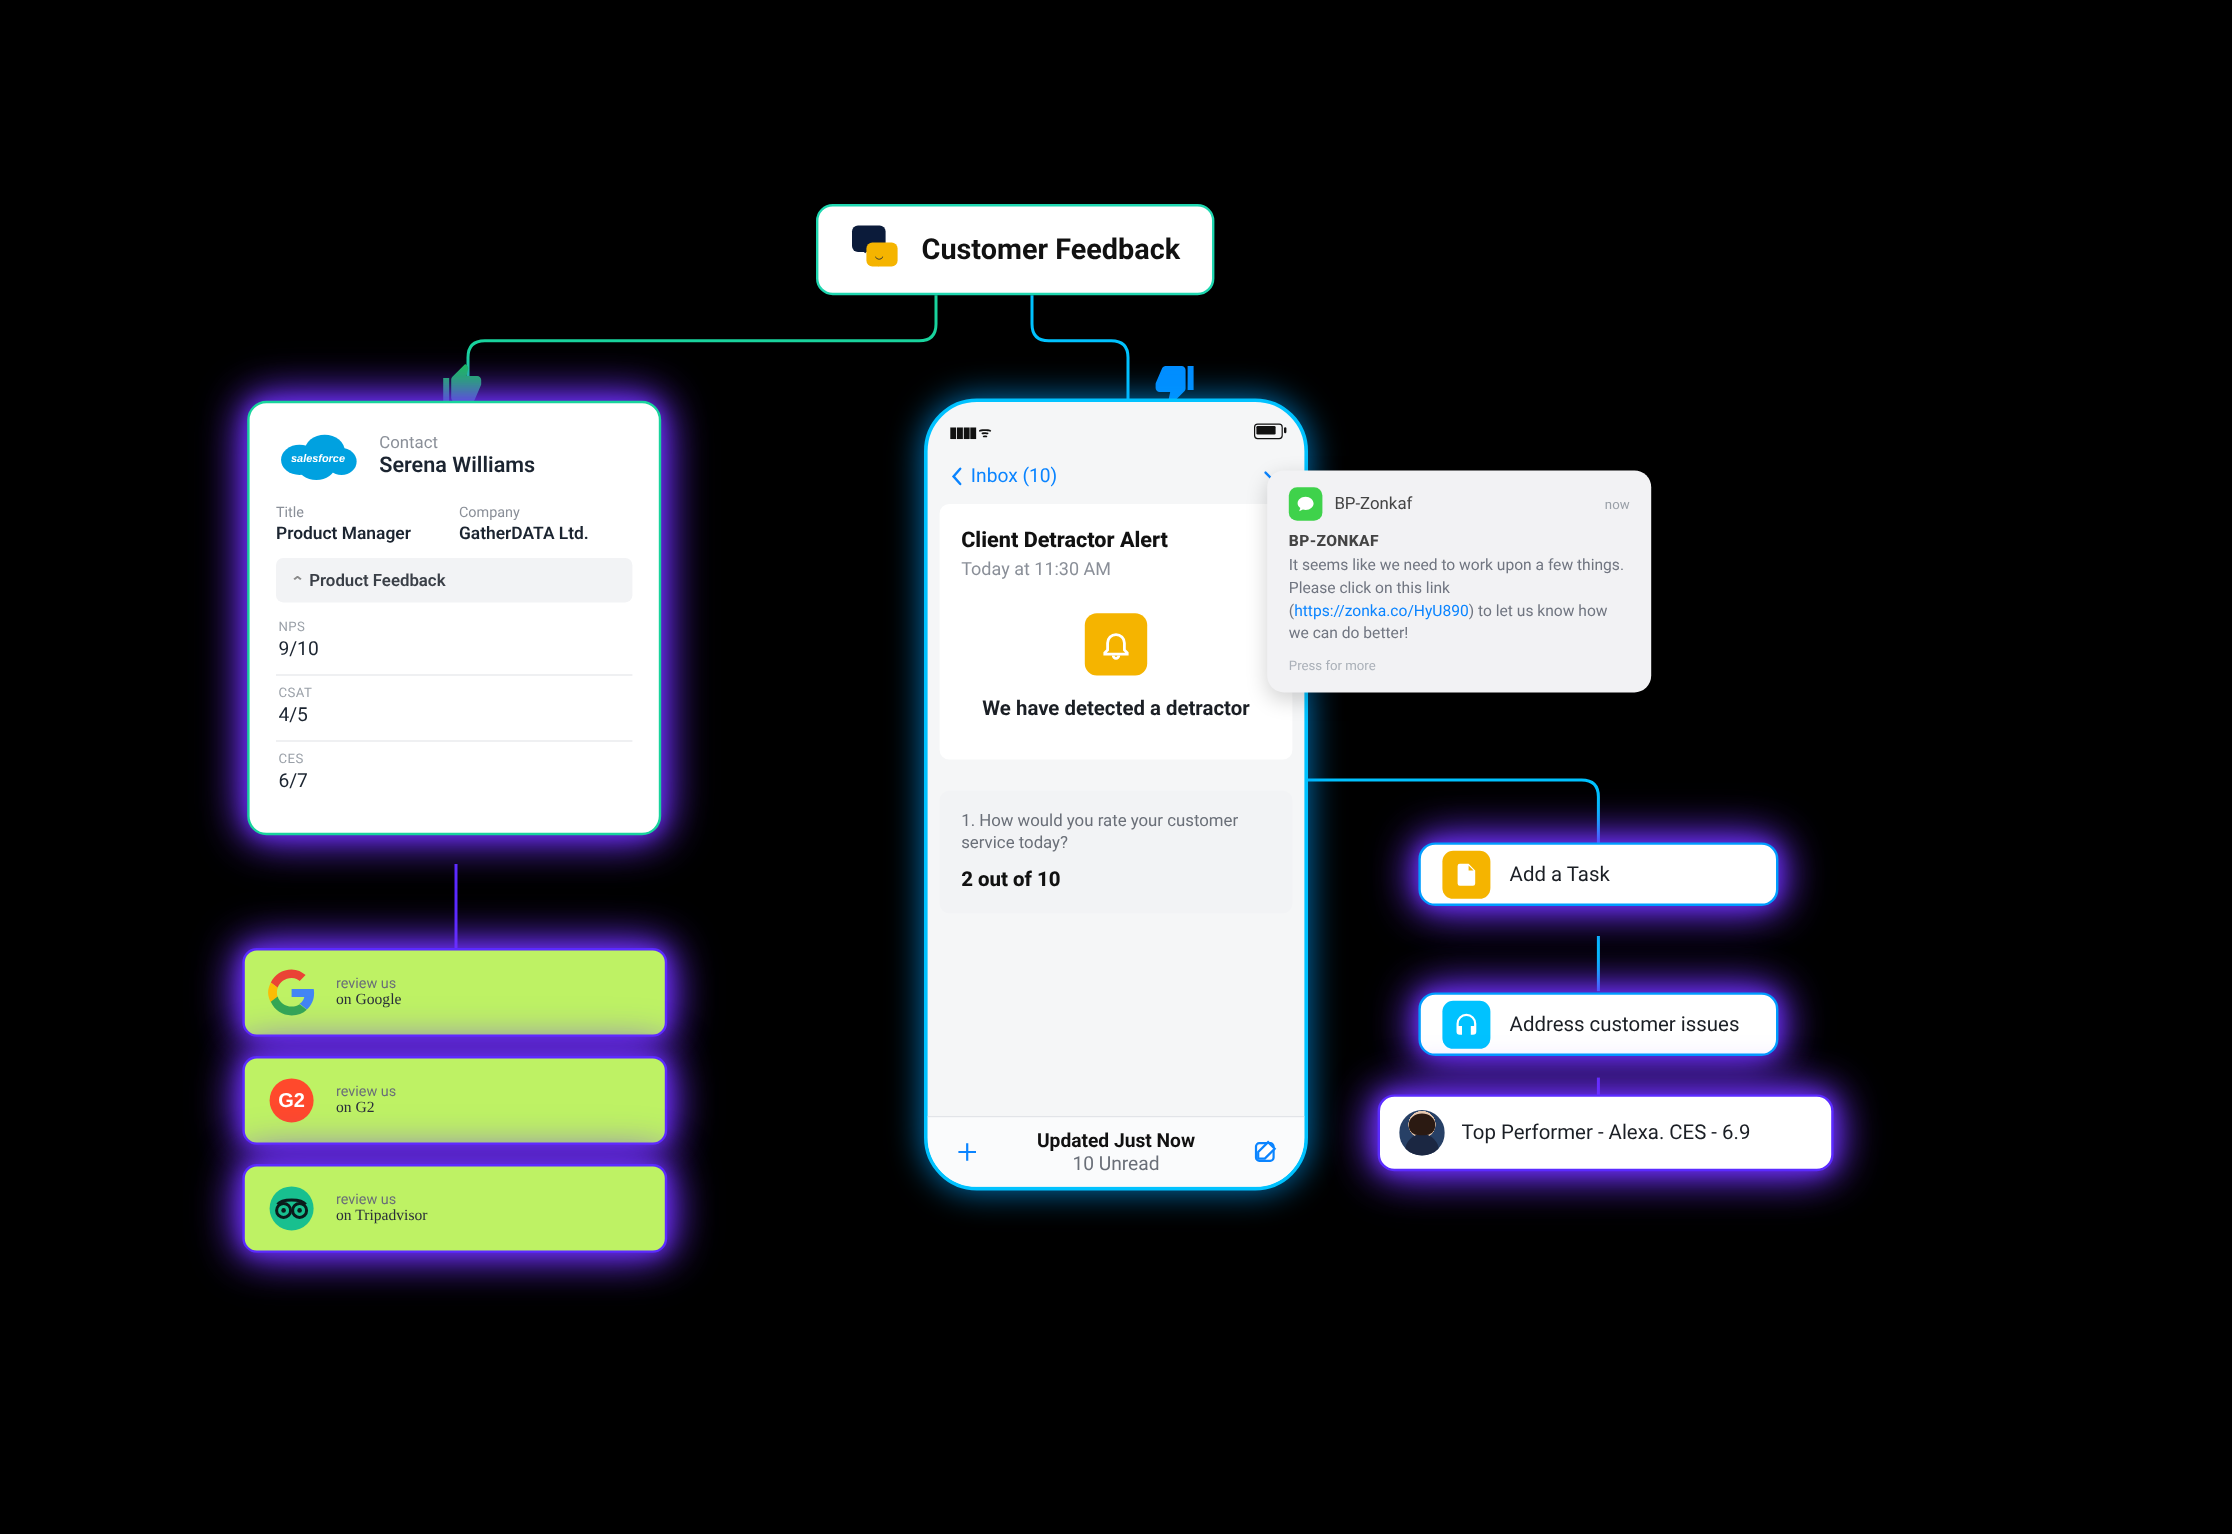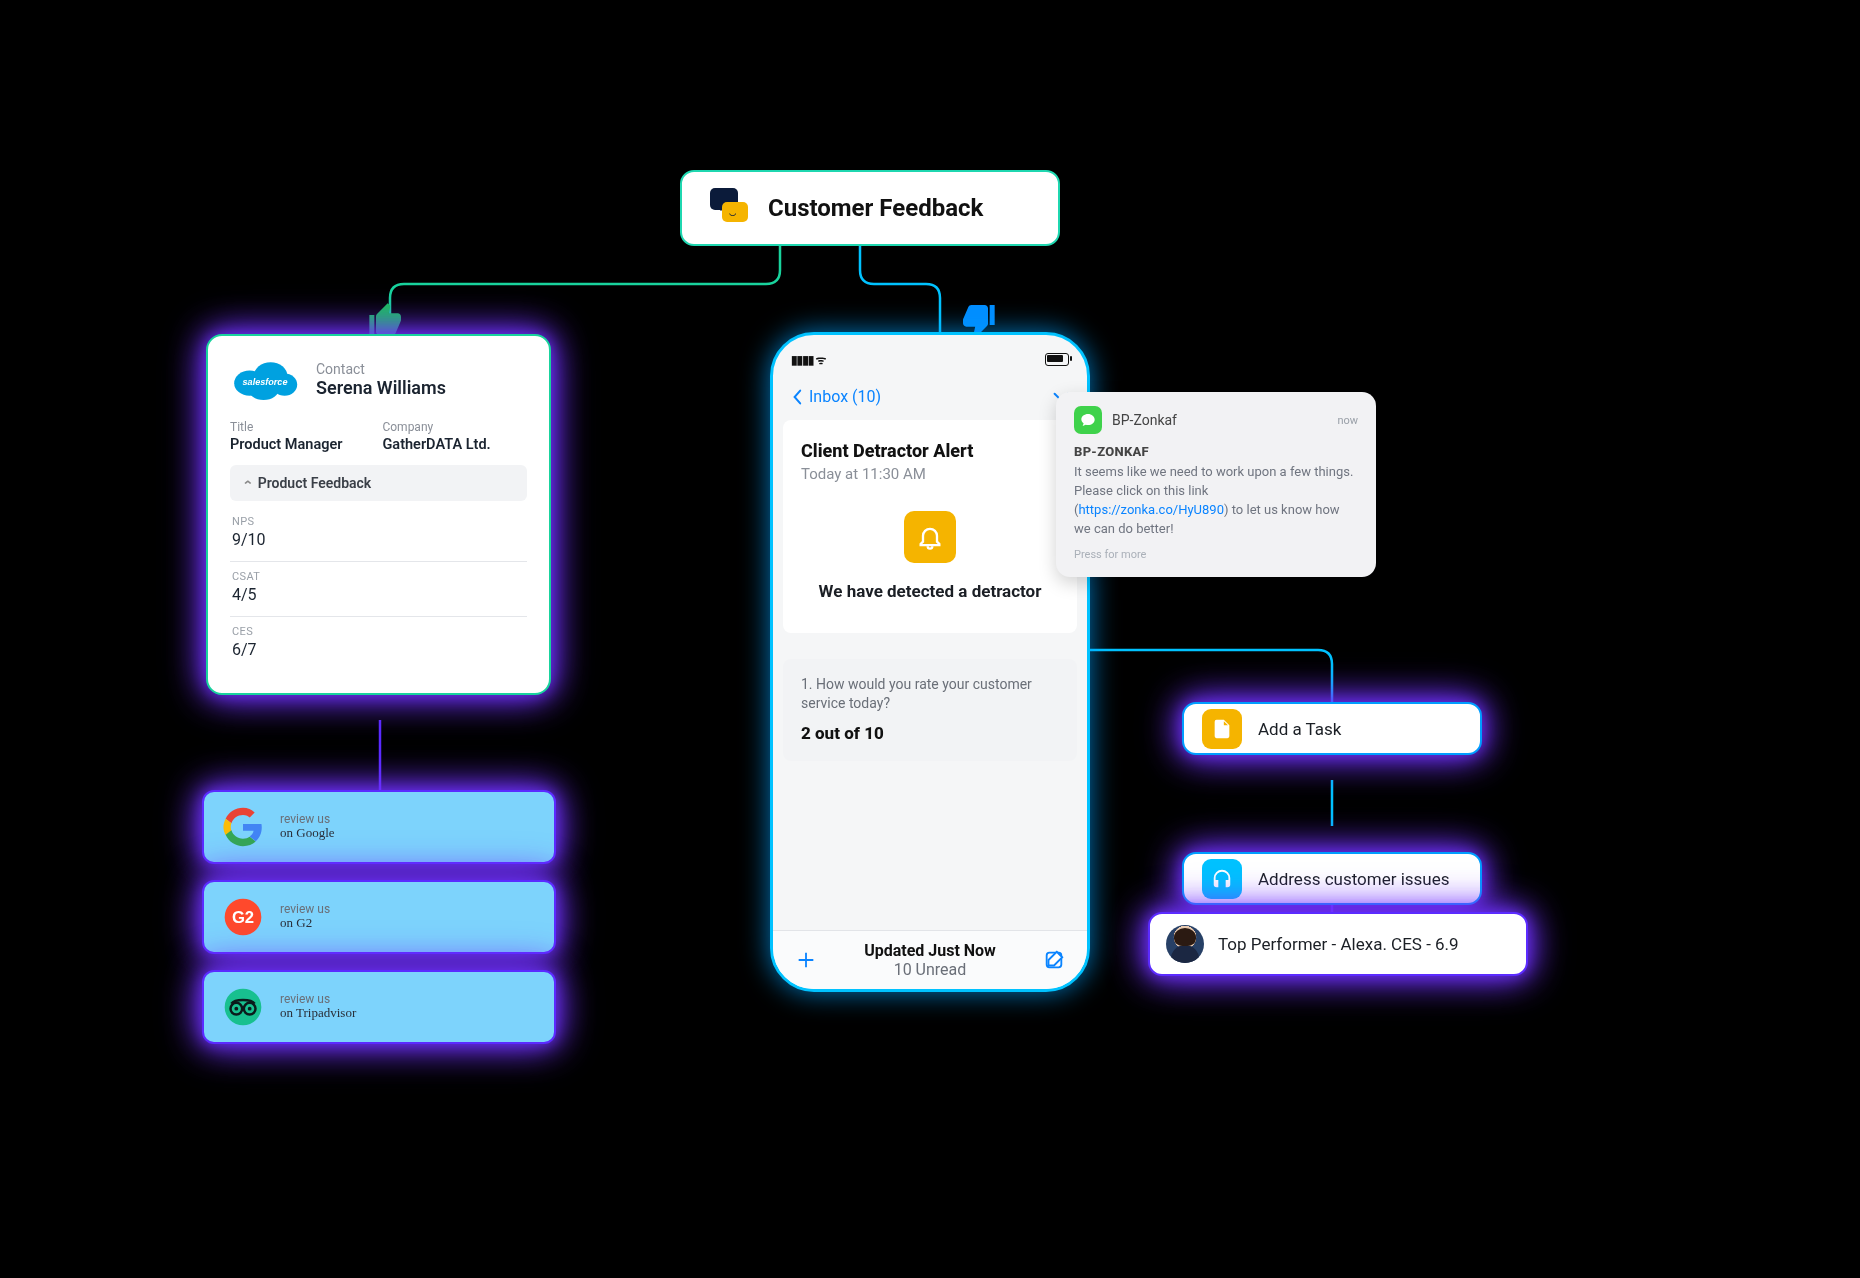--- a/index.html
+++ b/index.html
@@ -2,21 +2,21 @@
 <html><head>
 <meta charset="utf-8">
 <style>
   html,body{margin:0;padding:0;width:1860px;height:1278px;background:#000;font-family:-apple-system,BlinkMacSystemFont,"Segoe UI",Roboto,Arial,sans-serif;overflow:hidden;}
   .stage{position:relative;width:1860px;height:1278px;}
   
   .glow-purple{filter:drop-shadow(0 0 18px rgba(112,48,255,.9)) drop-shadow(0 0 8px rgba(112,48,255,.9));}
   .glow-blue{filter:drop-shadow(0 0 14px rgba(0,160,255,.75));}
   .card{position:absolute;background:#fff;border-radius:16px;}
   
-  .feedback-pill{top:170px;left:680px;width:380px;height:76px;border:2px solid #1fd7b0;border-radius:14px;display:flex;align-items:center;gap:18px;padding:0 24px;box-sizing:border-box;}
+  .feedback-pill{top:170px;left:680px;width:332px;height:76px;border:2px solid #1fd7b0;border-radius:14px;display:flex;align-items:center;gap:18px;padding:0 24px;box-sizing:border-box;}
   .chat-ico{position:relative;width:44px;height:40px;}
   .chat-ico .b1{position:absolute;top:0;left:4px;width:28px;height:22px;background:#0b1b3a;border-radius:5px;}
   .chat-ico .b1:after{content:"";position:absolute;bottom:-6px;left:6px;border:5px solid transparent;border-top-color:#0b1b3a;}
   .chat-ico .b2{position:absolute;top:14px;left:16px;width:26px;height:20px;background:#f5b400;border-radius:5px;}
   .chat-ico .b2:after{content:"";position:absolute;bottom:-5px;left:5px;border:5px solid transparent;border-top-color:#f5b400;}
   .chat-ico .b2:before{content:"‿";position:absolute;top:-2px;left:7px;color:#0b1b3a;font-size:12px;}
   .pill-title{font-size:24px;font-weight:700;color:#111;}
   
   .thumb{position:absolute;width:40px;height:40px;}
   .thumb svg{width:40px;height:40px;}
@@ -28,21 +28,21 @@
   .sf-name{font-size:18px;font-weight:600;color:#1b2430;}
   .sf-grid{display:flex;gap:40px;margin-bottom:12px;}
   .sf-k{font-size:12px;color:#8a8f98;margin-bottom:2px;}
   .sf-v{font-size:14.5px;font-weight:600;color:#1b2430;}
   .sf-section{background:#f2f3f5;border-radius:6px;padding:10px 12px;font-size:14px;color:#3a3f47;margin:10px 0 6px 0;font-weight:600;}
   .sf-section:before{content:"⌃ ";color:#888;display:inline-block;transform:scaleY(.8) translateY(2px);margin-right:4px;}
   .sf-row{border-bottom:1px solid #e4e6ea;padding:8px 2px 12px 2px;}
   .sf-row .k{font-size:11px;letter-spacing:.4px;color:#9aa0a8;}
   .sf-row .v{font-size:16px;color:#1b2430;margin-top:2px;}
   
-  .review{position:absolute;left:202px;width:354px;height:74px;border:2px solid #5b2bff;border-radius:12px;display:flex;align-items:center;gap:16px;padding:0 18px;box-sizing:border-box;background:#7dd3fc;}
+  .review{position:absolute;left:202px;width:354px;height:74px;border:2px solid #5b2bff;border-radius:12px;display:flex;align-items:center;gap:16px;padding:0 18px;box-sizing:border-box;background:#bef264;}
   .review .ic{width:42px;height:42px;border-radius:6px;display:flex;align-items:center;justify-content:center;}
   .rv-small{font-size:12px;color:#6a6f78;line-height:1;}
   .rv-big{font-size:13px;color:#2a2f39;font-family:Liberation Serif, serif;}
   
   .phone{position:absolute;top:332px;left:770px;width:320px;height:660px;border:3px solid #00c2ff;border-radius:44px;background:#f5f6f7;box-sizing:border-box;overflow:hidden;}
   .status-bar{height:28px;margin:10px 18px 0 18px;display:flex;justify-content:space-between;align-items:center;font-size:12px;color:#111;font-weight:700;}
   .bars{letter-spacing:-1px;}
   .batt{width:22px;height:11px;border:1.5px solid #111;border-radius:3px;position:relative;}
   .batt:after{content:"";position:absolute;right:-4px;top:2px;width:2px;height:5px;background:#111;border-radius:1px;}
   .batt:before{content:"";position:absolute;left:1px;top:1px;width:16px;height:7px;background:#111;border-radius:1px;}
@@ -272,21 +272,21 @@
   </div>
 
   <div class="chip glow-purple" style="top:702px">
     <div class="ic" style="background:#f5b400">
       <svg viewBox="0 0 24 24" width="22" height="22">
           <path fill="#fff" d="M14 2H6a2 2 0 00-2 2v16a2 2 0 002 2h12a2 2 0 002-2V8l-6-6zM14 3.5L18.5 8H14V3.5z"></path>
         </svg>
     </div>
     <div class="tx">Add a Task</div>
   </div>
-  <div class="chip glow-purple" style="top:852px">
+  <div class="chip glow-purple" style="top:827px">
     <div class="ic" style="background:#00c2ff">
       <svg viewBox="0 0 24 24" width="22" height="22">
           <path fill="#fff" d="M12 2a9 9 0 00-9 9v7a3 3 0 003 3h2v-8H5v-2a7 7 0 0114 0v2h-3v8h2a3 3 0 003-3v-7a9 9 0 00-9-9z"></path>
         </svg>
     </div>
     <div class="tx">Address customer issues</div>
   </div>
   <div class="perform glow-purple">
     <div class="avatar"></div>
     <div class="tx" style="font-size:17px;color:#1b1f25">Top Performer - Alexa. CES - 6.9</div>

